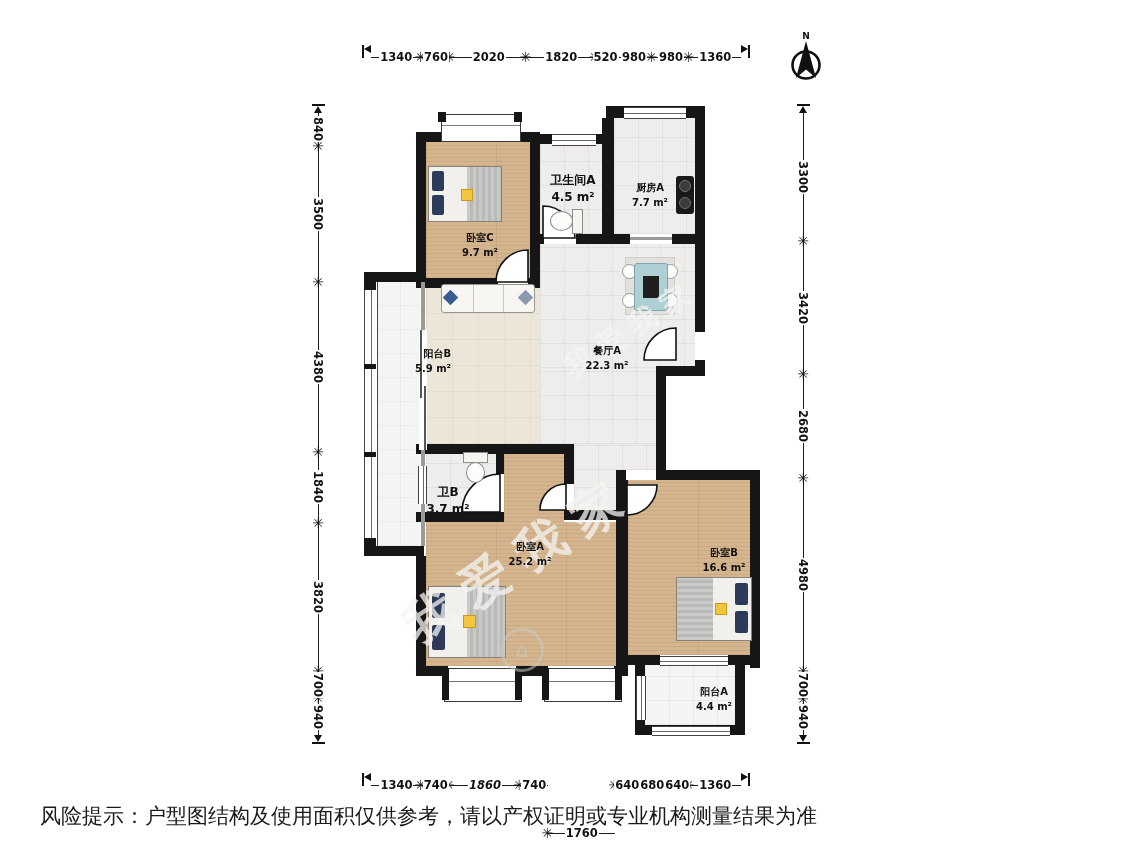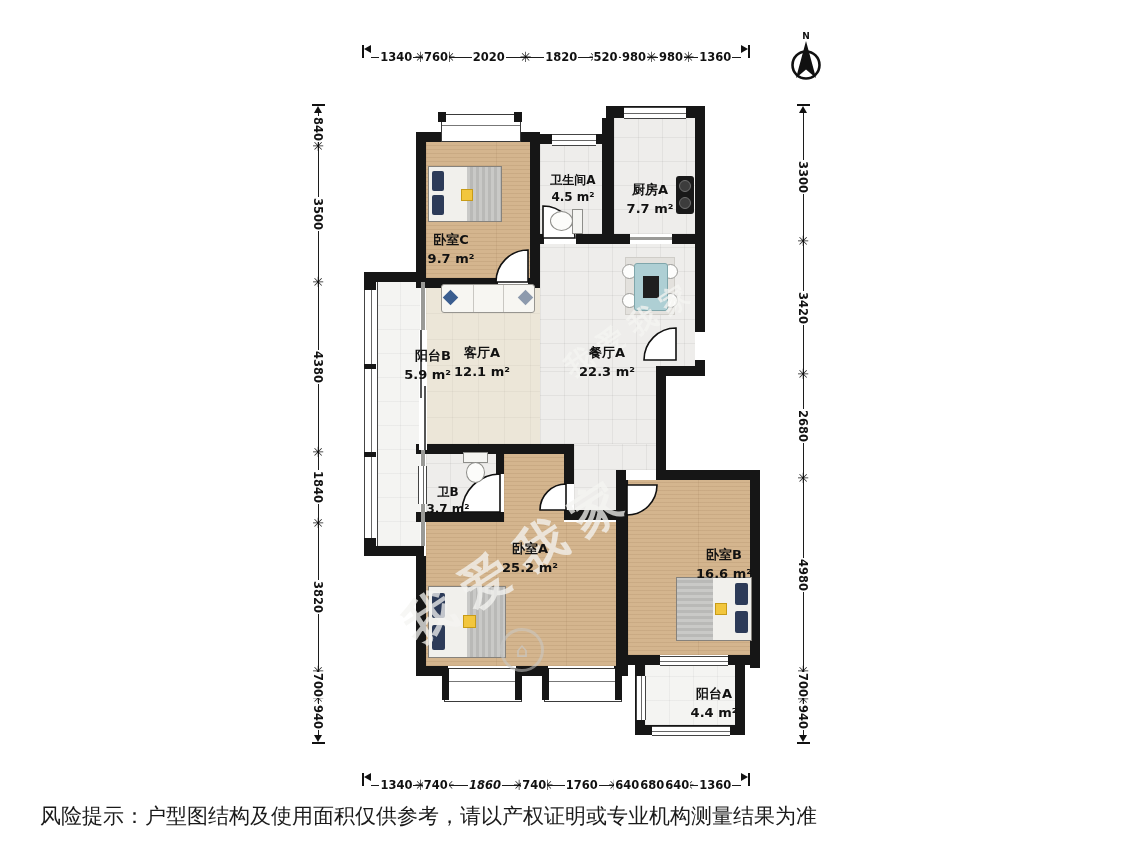--- a/index.html
+++ b/index.html
@@ -22,21 +22,21 @@
   .wall{background:#161616;}
   
   .win-h{background:#fff;border-top:1.4px solid #444;border-bottom:1.4px solid #444;}
   .win-h::after{content:"";position:absolute;left:0;right:0;top:50%;height:1px;background:#666;}
   .win-v{background:#fff;border-left:1.4px solid #444;border-right:1.4px solid #444;}
   .win-v::after{content:"";position:absolute;top:0;bottom:0;left:50%;width:1px;background:#666;}
   .bay{background:#fff;border:1.6px solid #3a3a3a;}
   .bay::after{content:"";position:absolute;left:0;right:0;top:38%;height:1px;background:#777;}
   .post{background:#161616;}
   
-  .rlabel{width:110px;text-align:center;color:#111;font-weight:bold;font-size:13px;line-height:1.45;}
+  .rlabel{width:110px;text-align:center;color:#111;font-weight:bold;font-size:10px;line-height:1.45;}
   .rlabel .nm{display:block;}
   .rlabel .ar{display:block;}
   .rlabel.sm{font-size:12px;}
   
   .dim-h{display:flex;align-items:flex-start;height:24px;}
   .dim-h .seg{position:relative;height:100%;}
   .dim-h .seg::before{content:"";position:absolute;left:0;right:0;top:11.5px;height:1.3px;background:#1c1c1c;}
   .dim-h .seg .lab{position:absolute;left:50%;top:12px;transform:translate(-50%,-50%);
       background:#fff;padding:0 1px;font-weight:bold;font-size:11.5px;color:#111;white-space:nowrap;z-index:2;}
   .dim-h .seg .tick{position:absolute;left:-7px;top:12px;transform:translate(0,-50%);
@@ -240,39 +240,35 @@
     <div class="toilet-tank abs" style="left:1px;top:0;width:23px;height:9px;"></div>
     <div class="toilet-bowl abs" style="left:4px;top:10px;width:17px;height:19px;"></div>
   </div>
 
   <div class="abs wm" style="left:555px;top:310px;font-size:28px;">我爱我家</div>
   <div class="abs wm" style="left:380px;top:500px;font-size:50px;letter-spacing:16px;width:360px;">我爱我家</div>
   <div class="abs wm-logo" style="left:500px;top:628px;width:38px;height:38px;">
       <span>⌂</span>
     </div>
 
-  <div class="abs rlabel" style="left:396px;top:231px;">
+  <div class="abs rlabel" style="left:425px;top:231px;">
     <span class="nm">卧室C</span>
       <span class="ar">9.7 m²</span>
     </div>
   <div class="abs rlabel sm" style="left:518px;top:172px;">
     <span class="nm">卫生间A</span>
       <span class="ar">4.5 m²</span>
     </div>
   <div class="abs rlabel" style="left:595px;top:181px;">
     <span class="nm">厨房A</span>
       <span class="ar">7.7 m²</span>
     </div>
   <div class="abs rlabel" style="left:341px;top:347px;text-align:right;">
     <span class="nm">阳台B</span>
       <span class="ar">5.9 m²</span>
-    </div>
-  <div class="abs rlabel" style="left:427px;top:344px;">
-    <span class="nm">客厅A</span>
-      <span class="ar">12.1 m²</span>
     </div>
   <div class="abs rlabel" style="left:552px;top:344px;">
     <span class="nm">餐厅A</span>
       <span class="ar">22.3 m²</span>
     </div>
   <div class="abs rlabel sm" style="left:393px;top:484px;">
     <span class="nm">卫B</span>
       <span class="ar">3.7 m²</span>
     </div>
   <div class="abs rlabel" style="left:475px;top:540px;text-align:center;">
@@ -345,21 +341,21 @@
         <span class="lab">740</span>
       </div>
     <div class="seg" style="flex:1860;font-style:italic;">
         <span class="tick">✳</span>
         <span class="lab">1860</span>
       </div>
     <div class="seg" style="flex:740;">
         <span class="tick">✳</span>
         <span class="lab">740</span>
       </div>
-    <div class="seg" style="flex:1760;">
+    <div class="seg" style="flex:1760;margin-top:48px;">
         <span class="tick">✳</span>
         <span class="lab">1760</span>
       </div>
     <div class="seg" style="flex:640;">
         <span class="tick">✳</span>
         <span class="lab">640</span>
       </div>
     <div class="seg" style="flex:680;">
         <span class="tick">✳</span>
         <span class="lab">680</span>

